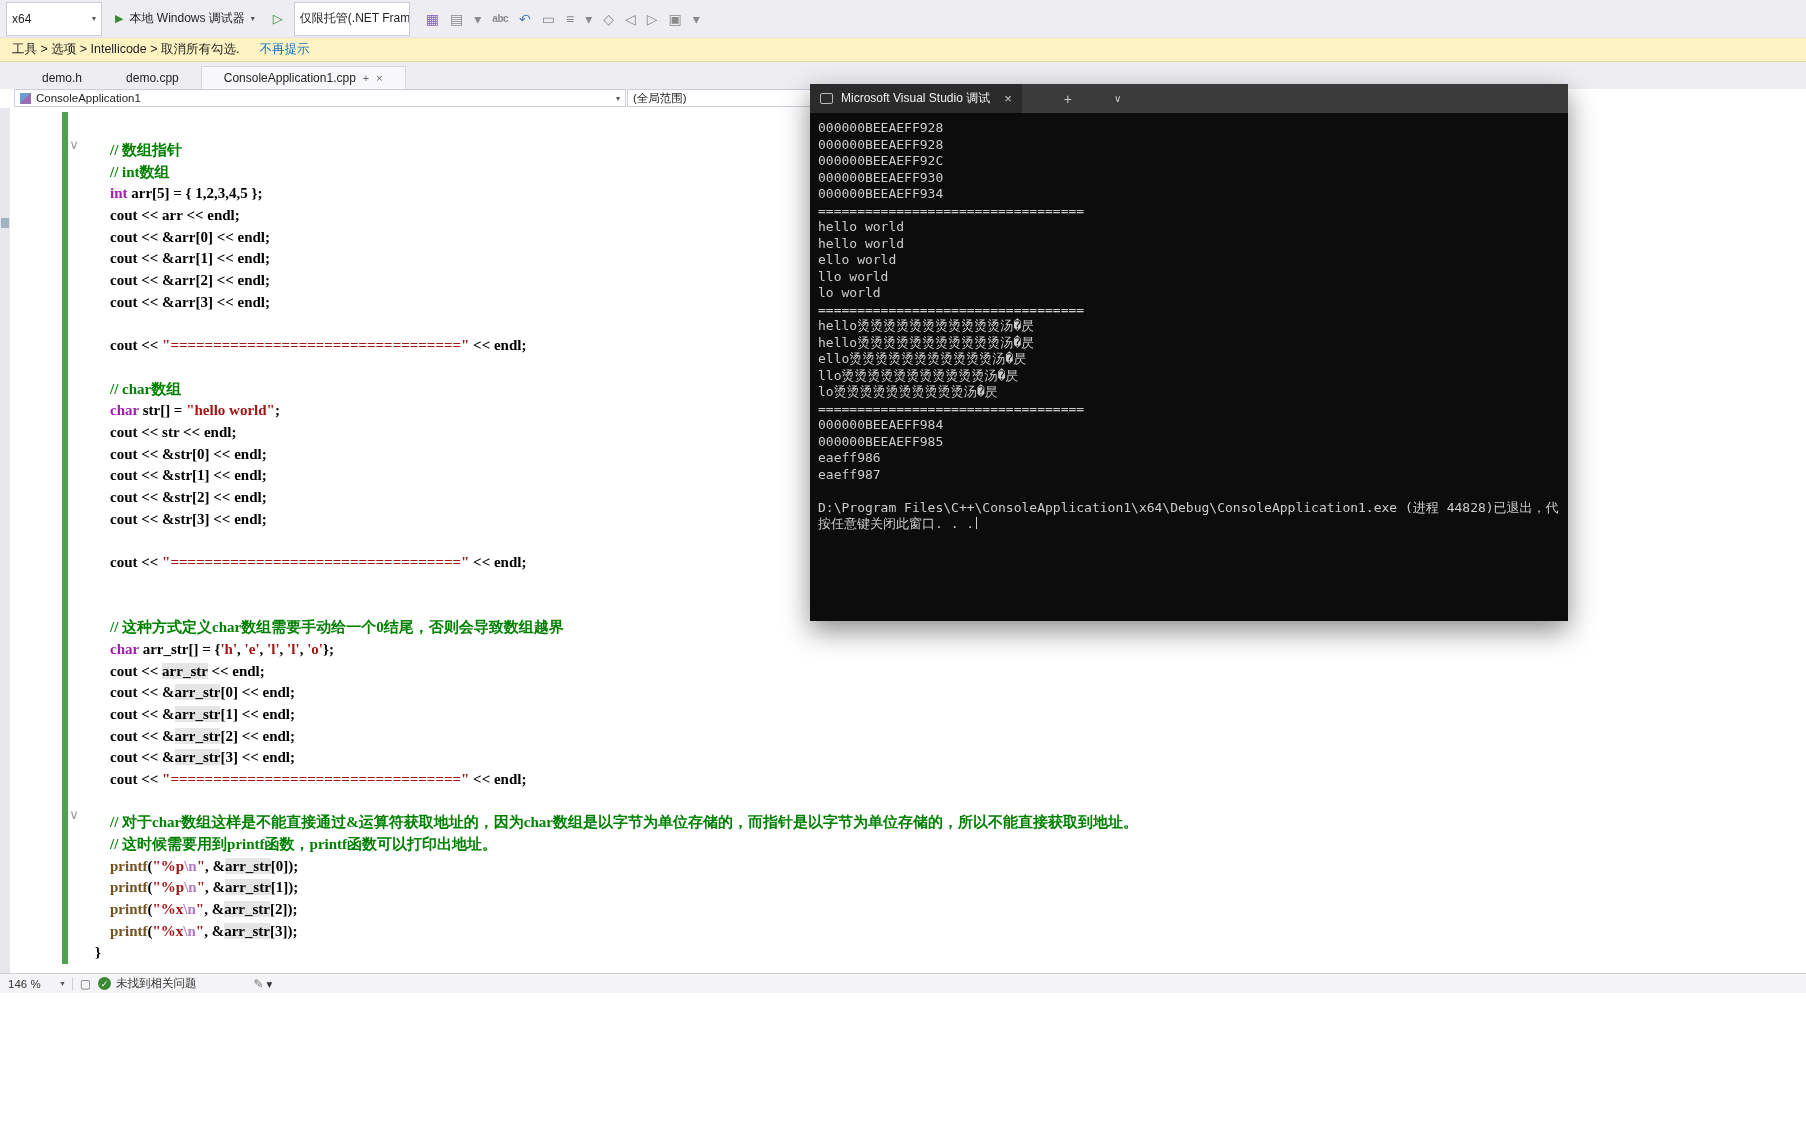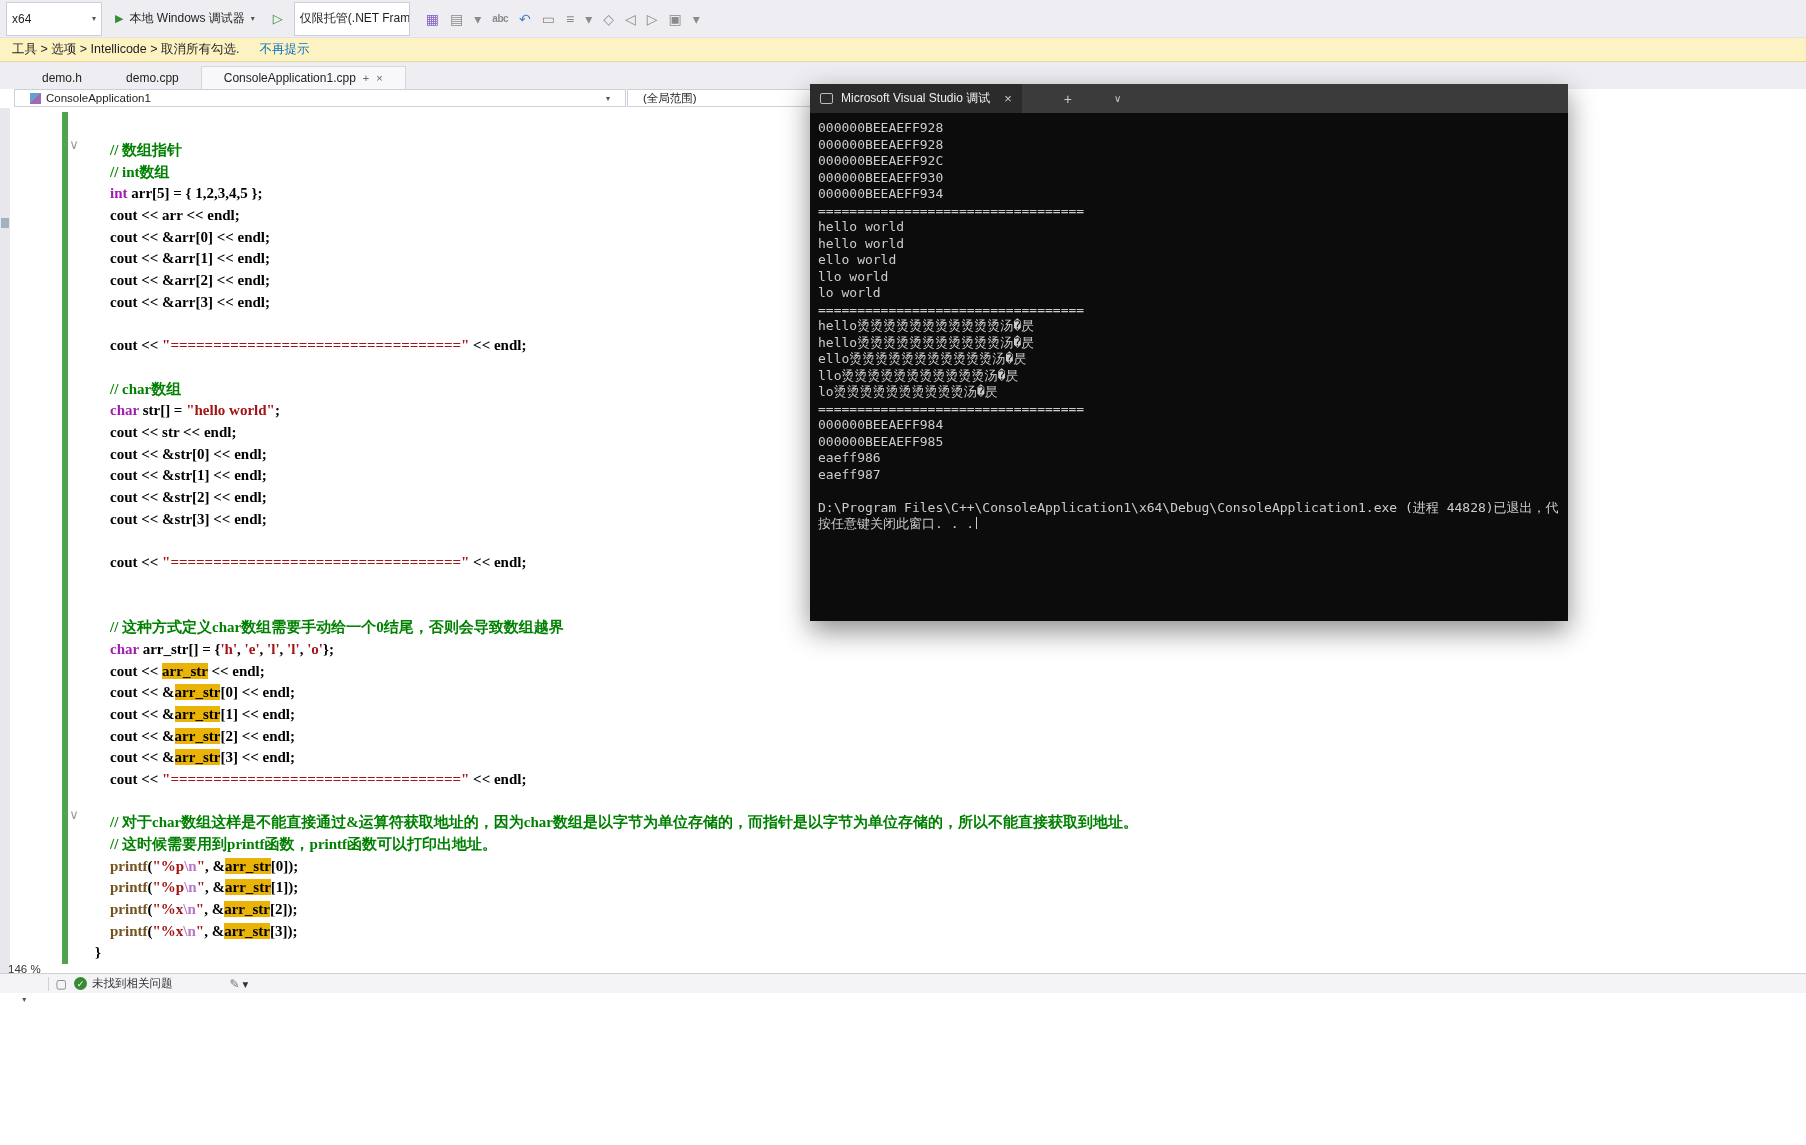--- a/index.html
+++ b/index.html
@@ -49,21 +49,21 @@
   }
   .doc-tab.active { background:#f8f8fa; border:1px solid #d6d6dc; border-bottom:none; }
   .tab-glyph { font-size:11px; color:#666; }
 
   
   .navbar {
     position:absolute; left:0; top:89px; width:1806px; height:19px; background:#ffffff;
   }
   .nav-combo {
     position:absolute; top:0; height:18px; border:1px solid #cccedb; background:#fff;
-    display:flex; align-items:center; gap:5px; font-size:11.5px; padding:0 15px; white-space:nowrap;
+    display:flex; align-items:center; gap:5px; font-size:11.5px; padding:0 5px; white-space:nowrap;
   }
   .nav-combo .cmb-arrow { margin-left:auto; font-size:8px; color:#555; }
   .proj-icon { width:11px; height:11px; background:linear-gradient(135deg,#6a9ccf 50%,#9b6bb3 50%); flex:0 0 auto; }
   #nav-project { left:14px; width:612px; }
   #nav-scope   { left:627px; width:612px; }
 
   
   .editor { position:absolute; left:0; top:108px; width:1806px; height:865px; background:#ffffff; overflow:hidden; }
   .left-strip { position:absolute; left:0; top:0; width:10px; height:100%; background:#e8e8ec; }
   .strip-marker { position:absolute; left:1px; top:110px; width:8px; height:10px; background:#a3b2c0; }
@@ -75,29 +75,29 @@
     font-family:Liberation Serif, serif; font-weight:bold; font-size:15px;
     line-height:21.7px; color:#000; white-space:pre;
   }
   .code-line { height:21.7px; }
   .tk-p { color:#000000; }
   .tk-c { color:#008000; }
   .tk-k { color:#a21caf; }
   .tk-s { color:#a31515; }
   .tk-e { color:#b776c6; }
   .tk-f { color:#74531f; }
-  .tk-h { color:#000000; background:#eab308; }
+  .tk-h { color:#000000; background:#e5e5e5; }
 
   
   .statusbar {
     position:absolute; left:0; top:973px; width:1806px; height:20px;
     background:#f4f4f6; border-top:1px solid #cfcfd4;
     display:flex; align-items:center; gap:7px; padding-left:8px; font-size:11.5px; color:#333;
   }
-  .zoom-combo { display:flex; align-items:center; gap:20px;flex-direction:column; }
+  .zoom-combo { display:flex; align-items:center; gap:20px; }
   .zoom-combo .cmb-arrow { font-size:8px; color:#555; }
   .sb-sep { width:1px; height:14px; background:#d0d0d4; }
   .sb-icon { font-size:12px; color:#717171; }
   .health { display:flex; align-items:center; gap:5px; }
   .check-circle {
     width:13px; height:13px; border-radius:50%; background:#388a34; color:#fff;
     font-size:9px; display:flex; align-items:center; justify-content:center;
   }
   .brush-group { display:flex; align-items:center; gap:3px; margin-left:50px; }
 

